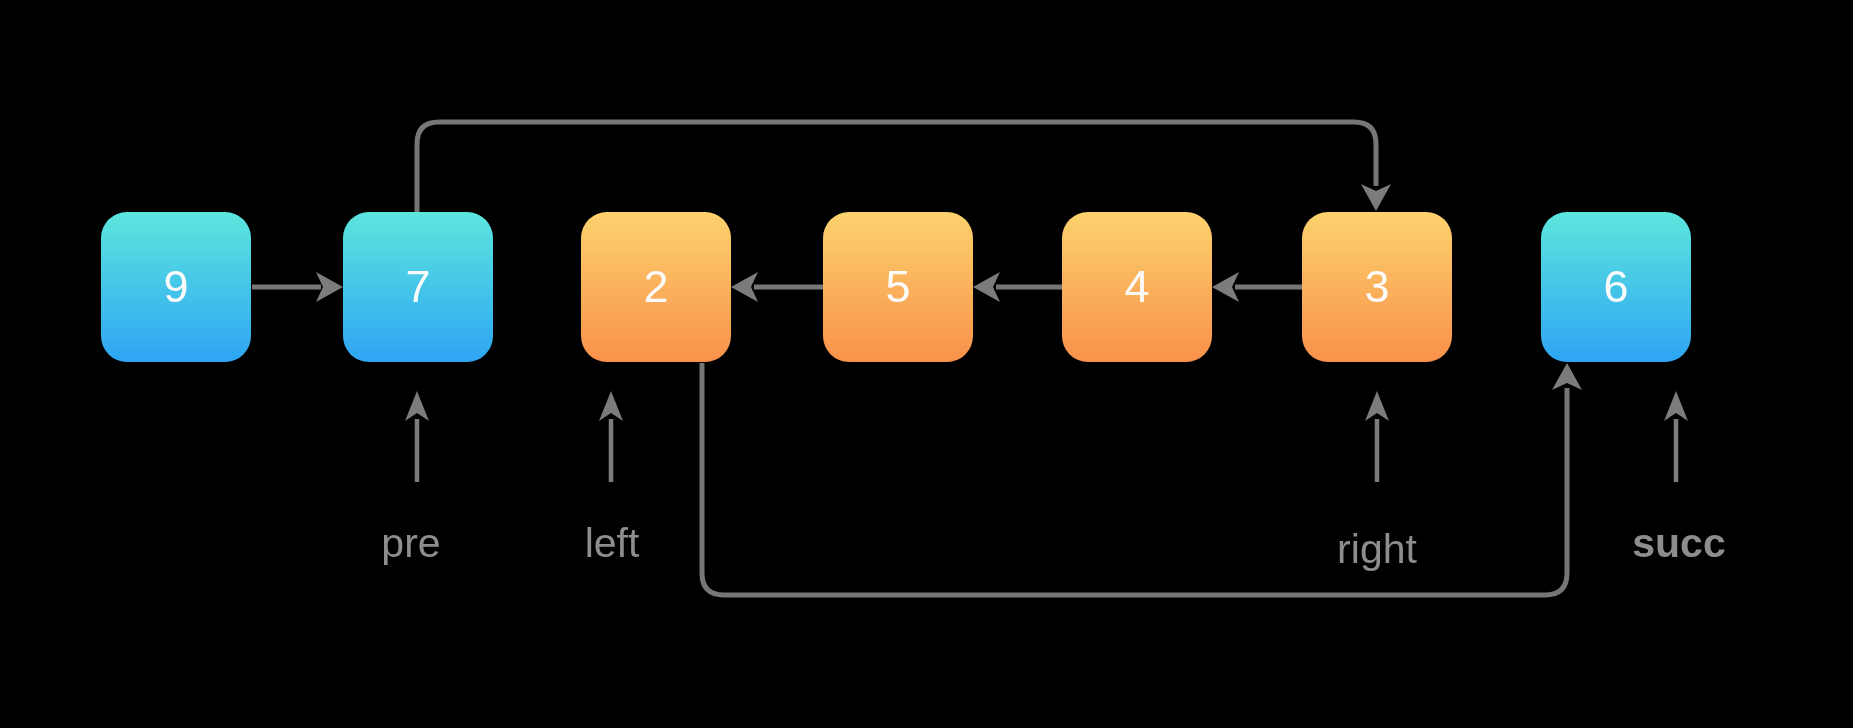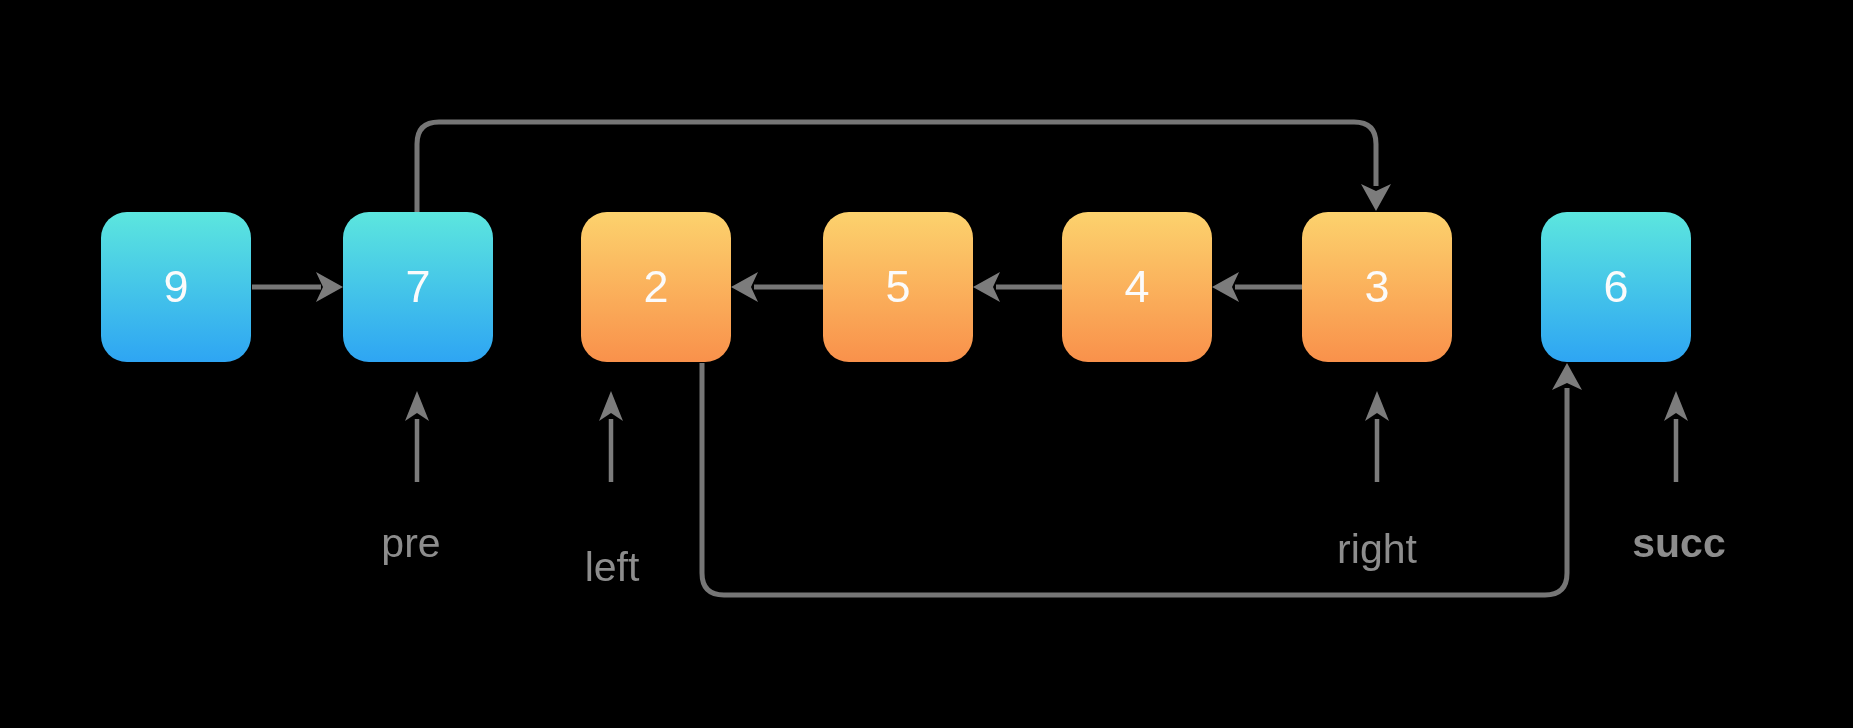--- a/index.html
+++ b/index.html
@@ -51,21 +51,21 @@
   .n6 { left: 1541px; }
   .ptr-label {
     position: absolute;
     top: 520px;
     transform: translateX(-50%);
     font-size: 41px;
     color: #8d8d8d;
     white-space: nowrap;
   }
   .lbl-pre  { left: 411px; }
-  .lbl-left { left: 612px; margin-top: 24px; }
+  .lbl-left { left: 612px; }
   .lbl-right{ left: 1377px; margin-top: 6px; }
   .lbl-succ { left: 1679px; font-weight: bold; }
   .edge-line {
     stroke: #767676;
     stroke-width: 5;
     fill: none;
   }
   .ptr-line {
     stroke: #7c7c7c;
     stroke-width: 4.5;

